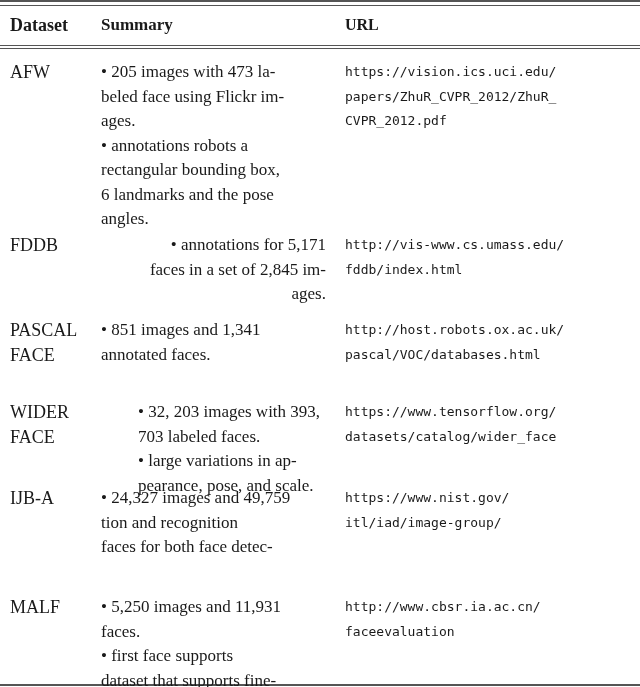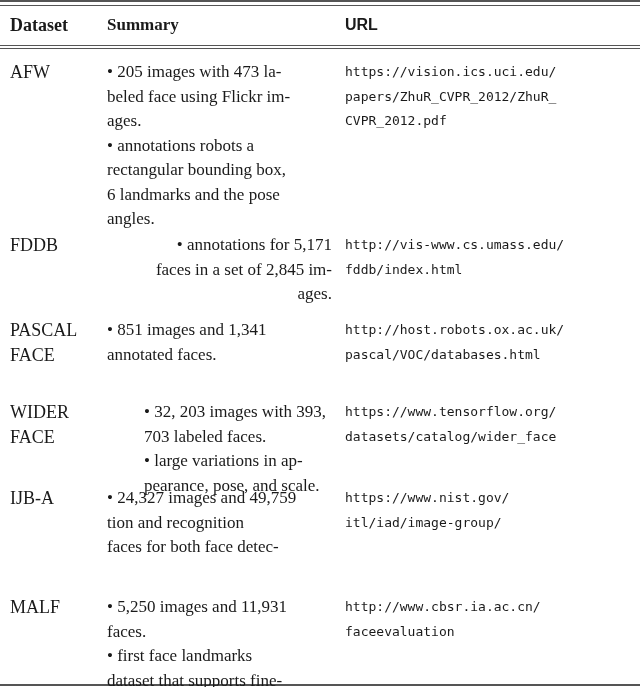--- a/index.html
+++ b/index.html
@@ -2,36 +2,36 @@
 <html><head>
 <meta charset="utf-8">
 <style>
   html, body { margin: 0; padding: 0; background: #ffffff; }
   body { width: 640px; height: 687px; position: relative; overflow: hidden;
          font-family: "DejaVu Serif", "Liberation Serif", serif; color: #1a1a1a; }
   .rule { position: absolute; left: 0; width: 640px; background: #555; }
   .cell { position: absolute; font-size: 16px; line-height: 24.5px; }
   .hdr { font-weight: bold; font-size: 16px; }
   .ds { left: 10px; width: 90px; font-family: "Liberation Serif", serif; font-size: 18px; }
-  .sum { left: 107px; width: 225px; font-family: "Liberation Serif", serif; font-size: 17px; }
+  .sum { left: 101px; width: 225px; font-family: "Liberation Serif", serif; font-size: 17px; }
   .url { left: 345px; width: 295px; font-family: "DejaVu Sans Mono", "Liberation Mono", monospace; font-size: 13px; white-space: pre; }
   .line { display: block; white-space: nowrap; }
 </style>
 </head>
 <body>
 
 <div class="rule" style="top:0px;height:2px;"></div>
 <div class="rule" style="top:5px;height:1px;"></div>
 <div class="rule" style="top:45px;height:1px;"></div>
 <div class="rule" style="top:48px;height:1px;"></div>
 <div class="rule" style="top:684px;height:2px;"></div>
 
 <div class="cell hdr ds" style="top:13px;">Dataset</div>
 <div class="cell hdr sum" style="top:13px;">Summary</div>
-<div class="cell hdr url" style="top:13px;font-family:Liberation Sans, sans-serif;font-size:16px;">URL</div>
+<div class="cell hdr url" style="top:13px;font-family:Liberation Serif, serif;font-size:16px;">URL</div>
 
 <div id="rows">
     <div class="cell ds" style="top: 60px;">
       <span class="line">AFW</span>
     </div>
     <div class="cell sum" style="top: 60px;">
       <span class="line">• 205 images with 473 la-</span>
       <span class="line">beled face using Flickr im-</span>
       <span class="line">ages.</span>
       <span class="line">• annotations robots a</span>
@@ -77,17 +77,17 @@
       <span class="line">tion and recognition</span>
       <span class="line">faces for both face detec-</span>
     </div>
     <div class="cell url" style="top: 486px;"><span class="line">https://www.nist.gov/</span><span class="line">itl/iad/image-group/</span></div>
     <div class="cell ds" style="top: 595px;">
       <span class="line">MALF</span>
     </div>
     <div class="cell sum" style="top: 595px;">
       <span class="line">• 5,250 images and 11,931</span>
       <span class="line">faces.</span>
-      <span class="line">• first face landmarks</span>
+      <span class="line">• first face supports</span>
       <span class="line">dataset that supports fine-</span>
     </div>
     <div class="cell url" style="top: 595px;"><span class="line">http://www.cbsr.ia.ac.cn/</span><span class="line">faceevaluation</span></div>
   </div>
 
 </body></html>

